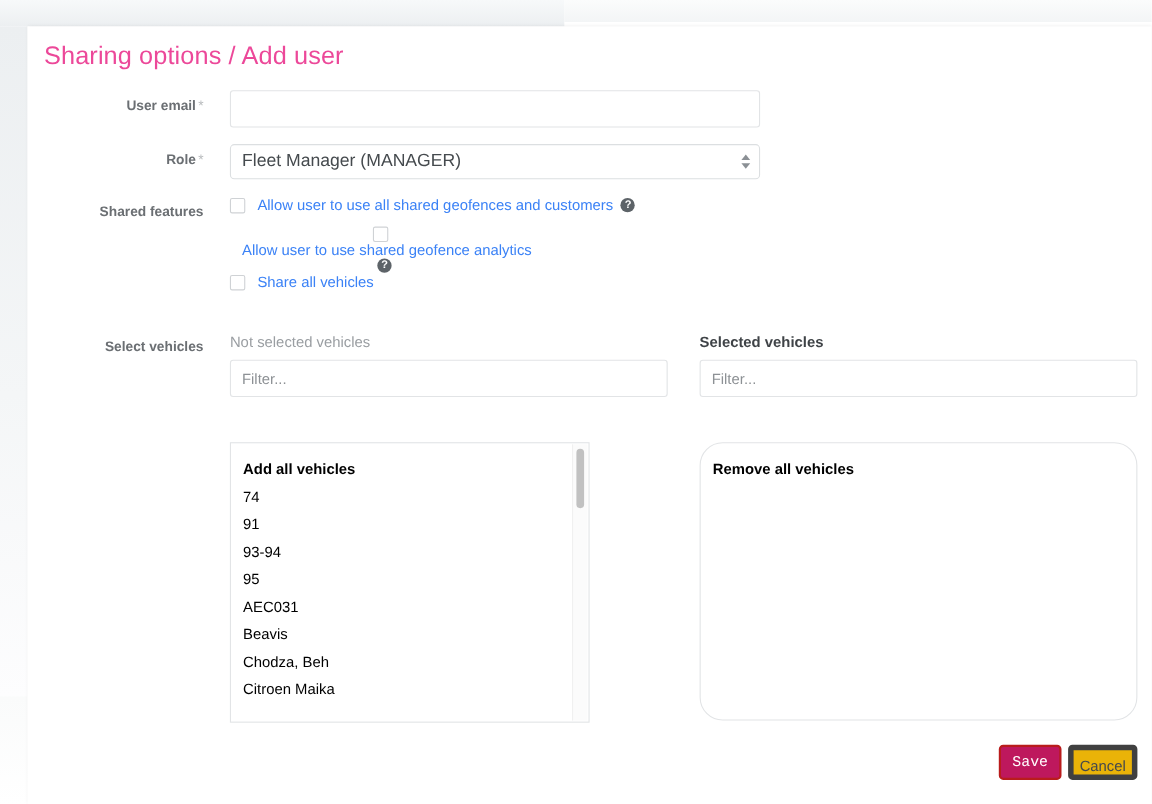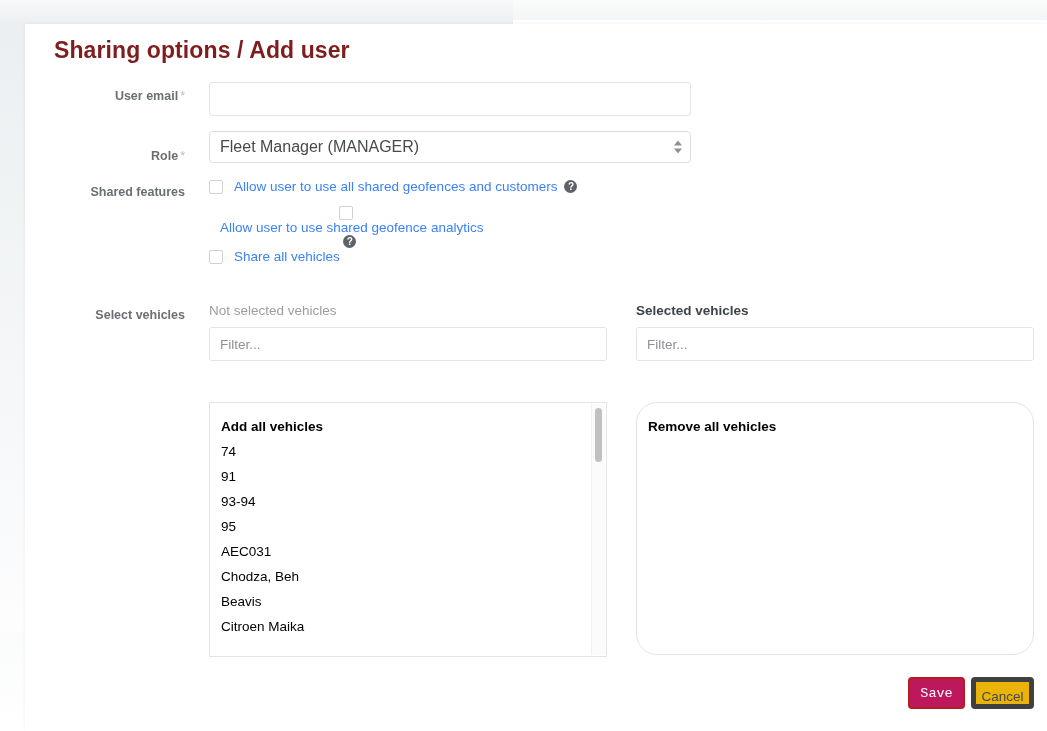--- a/index.html
+++ b/index.html
@@ -60,25 +60,25 @@
     left: 25px;
     top: 24px;
     width: 1022px;
     height: 707px;
     background: #ffffff;
     box-shadow: 0 0 3px rgba(0,0,0,0.07);
   }
 
   #page-title {
     position: absolute;
-    left: 29px;
+    left: 15px;
     top: 13px;
     font-size: 23px;
-    font-weight: 700;
-    color: #7f1d1d;
+    font-weight: 400;
+    color: #ec4899;
     letter-spacing: .1px;
     white-space: nowrap;
   }
 
   
   .form-row {
     position: absolute;
     left: 0;
     width: 100%;
   }
@@ -283,21 +283,21 @@
   <div id="page-title">Sharing options / Add user</div>
 
   <div class="form-row" style="top:58px;">
     <div class="field-label" style="top:7px;">
       <span>User email</span><span class="req-star">*</span>
     </div>
     <input class="text-input" type="text" style="left: 184px; top: 0px; width: 482px; height: 31px;" placeholder="">
   </div>
 
   <div class="form-row" style="top:107px;">
-    <div class="field-label" style="top:7px;margin-top:11px;">
+    <div class="field-label" style="top:7px;">
       <span>Role</span><span class="req-star">*</span>
     </div>
     <div class="select-wrap" style="left:184px; top:0; width:482px; height:32px;">
       <div class="select-value">Fleet Manager (MANAGER)</div>
       <div class="select-arrows">
         <span class="tri-up"></span>
         <span class="tri-down"></span>
       </div>
     </div>
   </div>
@@ -322,30 +322,30 @@
       <span class="cb-label">Share all vehicles</span>
     </div>
   </div>
 
   <div class="form-row" style="top:279px;">
     <div class="field-label" style="top:5px;">Select vehicles</div>
 
     <div class="list-heading muted" style="left:184px; top:0;">Not selected vehicles</div>
     <input class="text-input" type="text" style="left: 184px; top: 24px; width: 398px; height: 32px;" placeholder="Filter...">
 
-    <div class="listbox" style="left:184px; top:99px; width:398px; height:255px;">
+    <div class="listbox" style="left:184px; top:99px; width:327px; height:255px;">
       <div class="list-inner">
         <div class="list-item bulk">Add all vehicles</div>
         <div class="list-item">74</div>
         <div class="list-item">91</div>
         <div class="list-item">93-94</div>
         <div class="list-item">95</div>
         <div class="list-item">AEC031</div>
+        <div class="list-item">Beavis</div>
         <div class="list-item">Chodza, Beh</div>
-        <div class="list-item">Beavis</div>
         <div class="list-item">Citroen Maika</div>
       </div>
       <div class="sb-track">
         <div class="sb-thumb" style="top:4px; height:54px;"></div>
       </div>
     </div>
 
     <div class="list-heading strong" style="left:611px; top:0;">Selected vehicles</div>
     <input class="text-input" type="text" style="left: 611px; top: 24px; width: 398px; height: 32px;" placeholder="Filter...">
 

